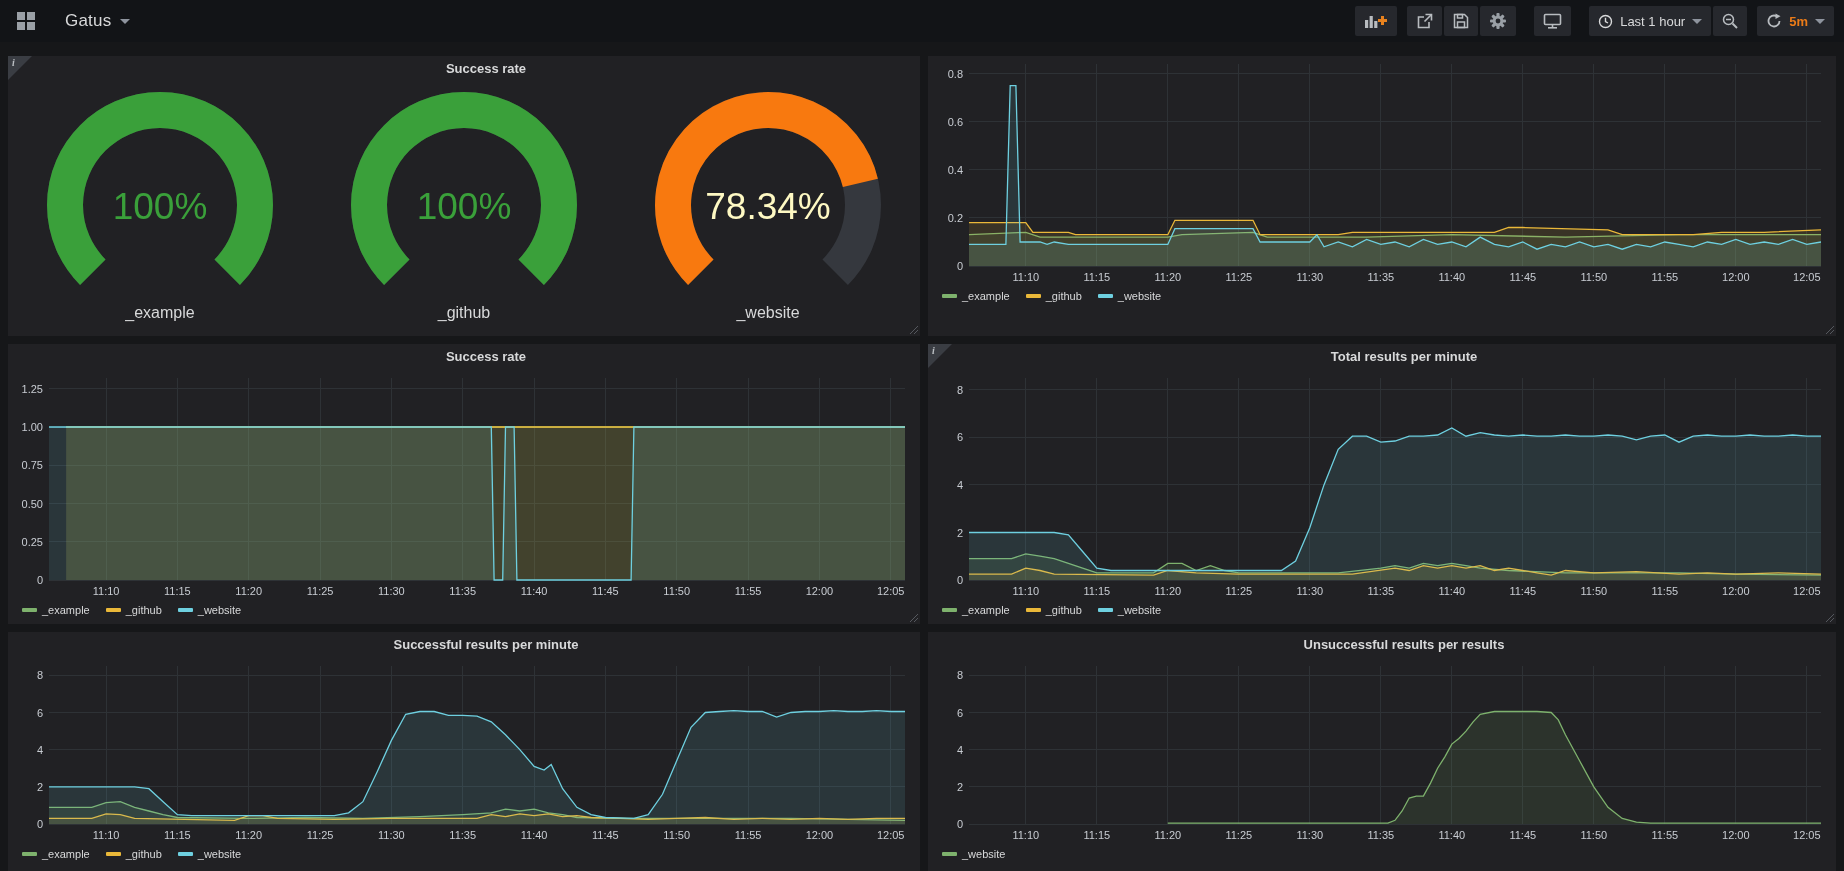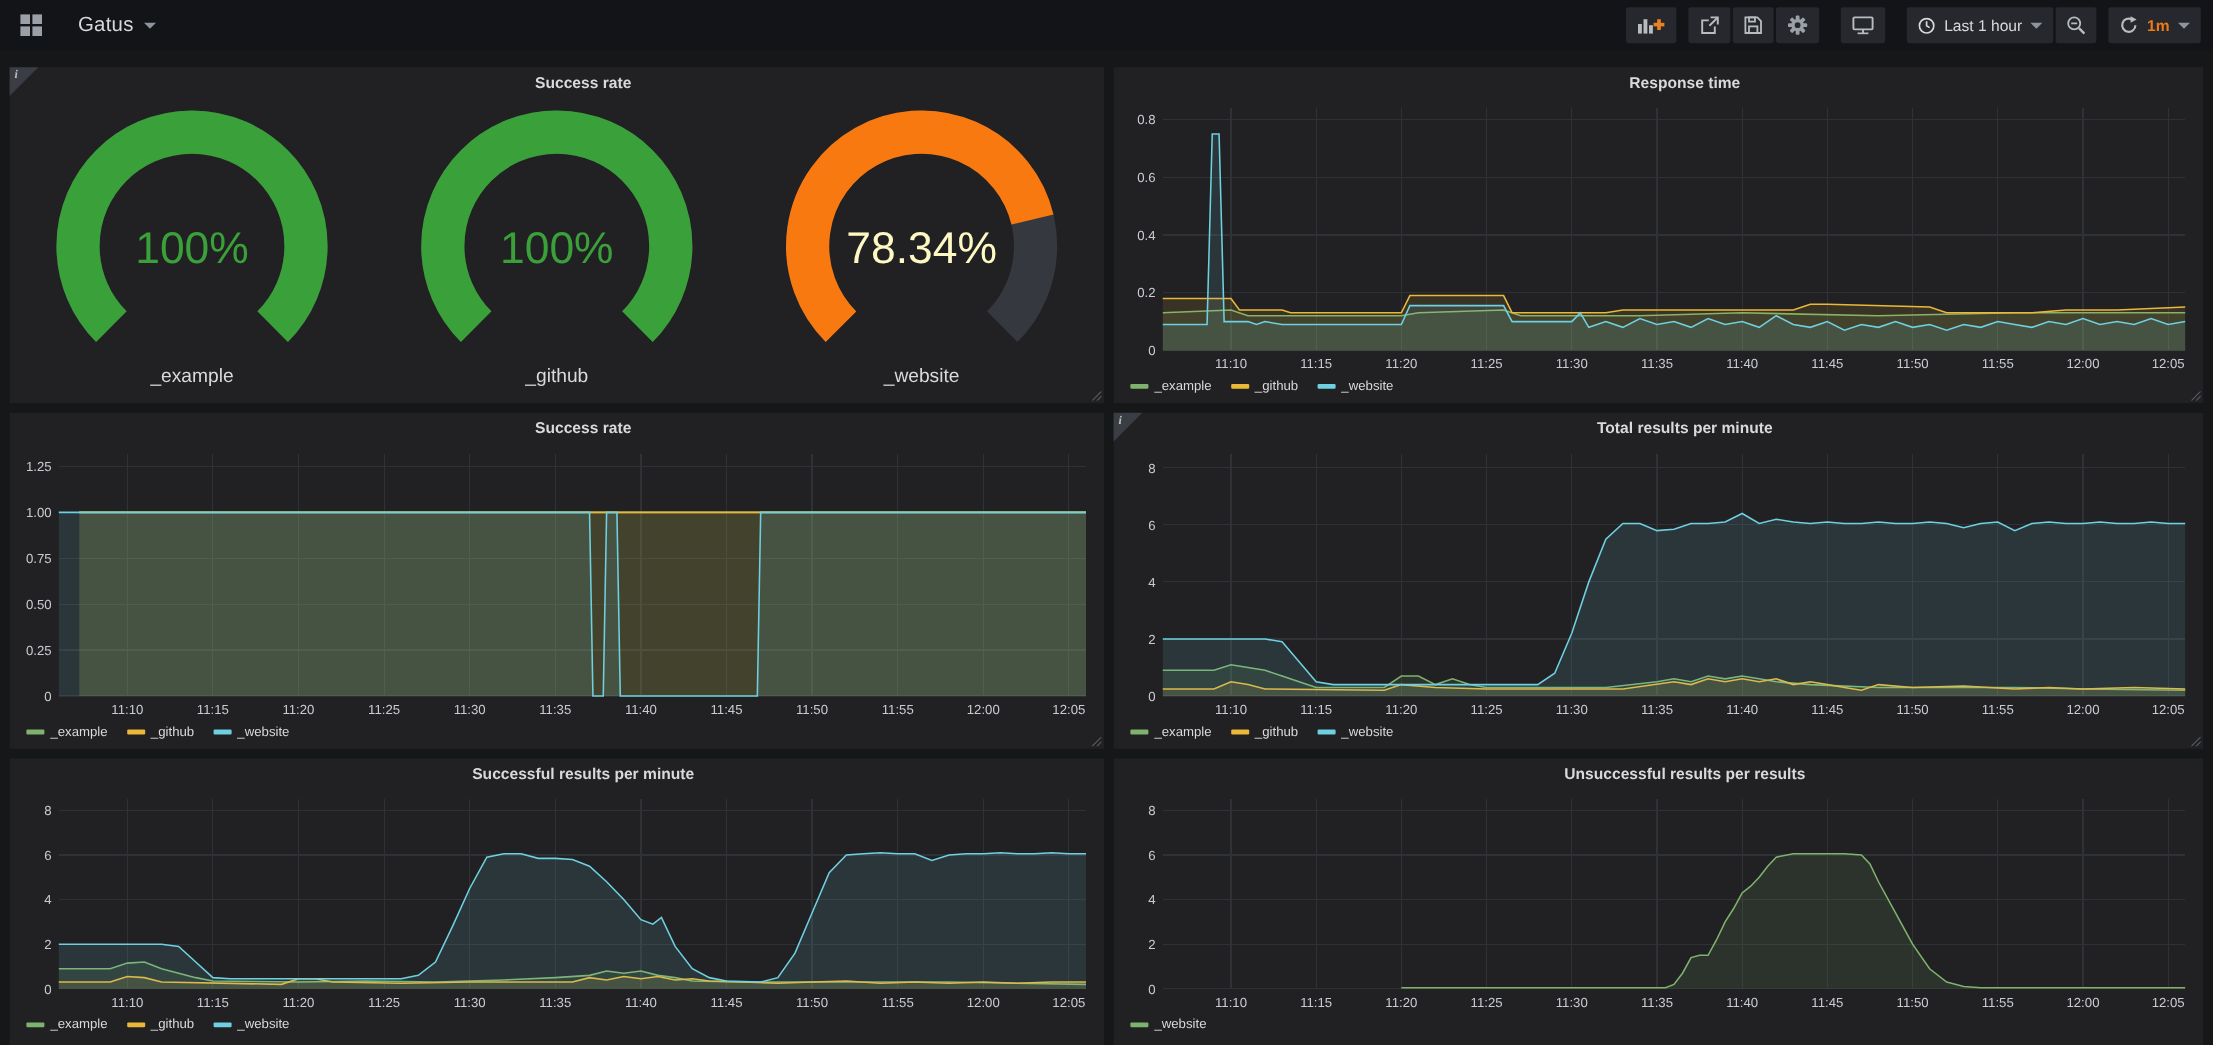--- a/index.html
+++ b/index.html
@@ -127,21 +127,21 @@
             <path d="M4 6.5 H9"></path>
             <path d="M10.5 10.5 L15 15" stroke-width="2"></path>
         </svg>
       </button>
       <span class="sp8"></span>
       <button class="navbtn">
         <svg class="icon" width="16" height="16" viewBox="0 0 16 16">
           <path d="M13.5 8 A5.5 5.5 0 1 1 10.5 3.1" fill="none" stroke="#b8bcc0" stroke-width="1.8"></path>
           <polygon points="9.5,0.5 14.5,3.2 9.5,6" fill="#b8bcc0"></polygon>
         </svg>
-        <span class="orange-txt">1m</span>
+        <span class="orange-txt">5m</span>
         <span class="caret"></span>
       </button>
     </div>
   </div>
 
   <div class="panel" style="left:8px; top:56px; width:912px; height:280px;">
     <div class="info-corner">
         <b>i</b>
       </div>
     <div class="ptitle">Success rate</div>
@@ -170,21 +170,20 @@
         <div class="gval" style="color: #fef9c3;">78.34%</div>
         <div class="glabel">_website</div>
       </div>
     </div>
     <svg class="resize-corner" width="8" height="8">
         <path d="M8 0 L0 8 M8 4 L4 8" stroke="#55585e" fill="none"></path>
       </svg>
   </div>
 
   <div class="panel" style="left:928px; top:56px; width:908px; height:280px;">
-    <div class="ptitle">Response time</div>
     <svg class="chart" width="894" height="230" viewBox="0 0 894 230">
         <line class="grid" x1="34" x2="886" y1="210.0" y2="210.0"></line>
         <text class="ylab" x="28" y="214">0</text>
         <line class="grid" x1="34" x2="886" y1="161.9" y2="161.9"></line>
         <text class="ylab" x="28" y="165.9">0.2</text>
         <line class="grid" x1="34" x2="886" y1="113.8" y2="113.8"></line>
         <text class="ylab" x="28" y="117.8">0.4</text>
         <line class="grid" x1="34" x2="886" y1="65.7" y2="65.7"></line>
         <text class="ylab" x="28" y="69.7">0.6</text>
         <line class="grid" x1="34" x2="886" y1="17.6" y2="17.6"></line>

